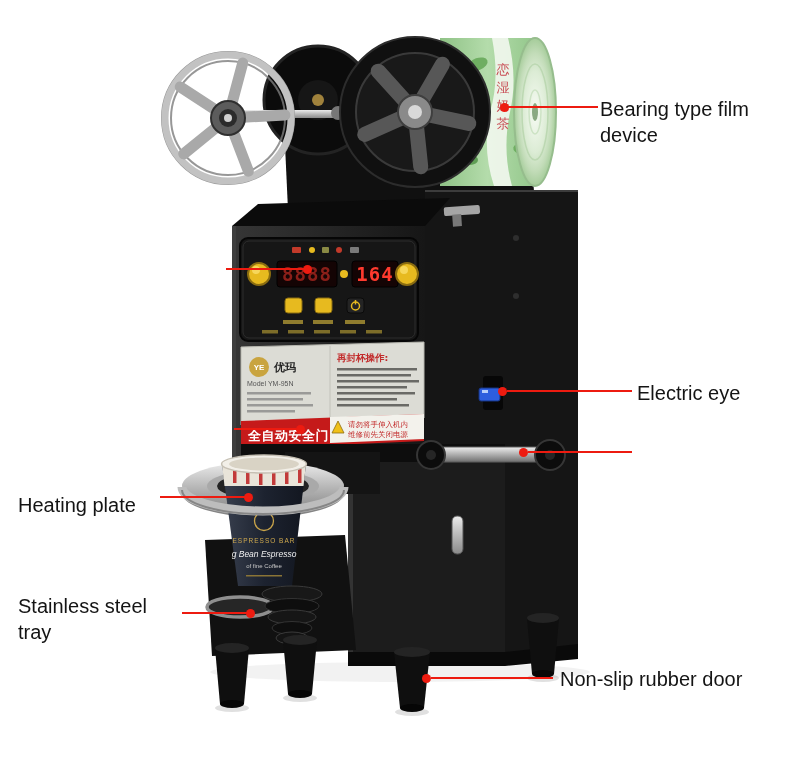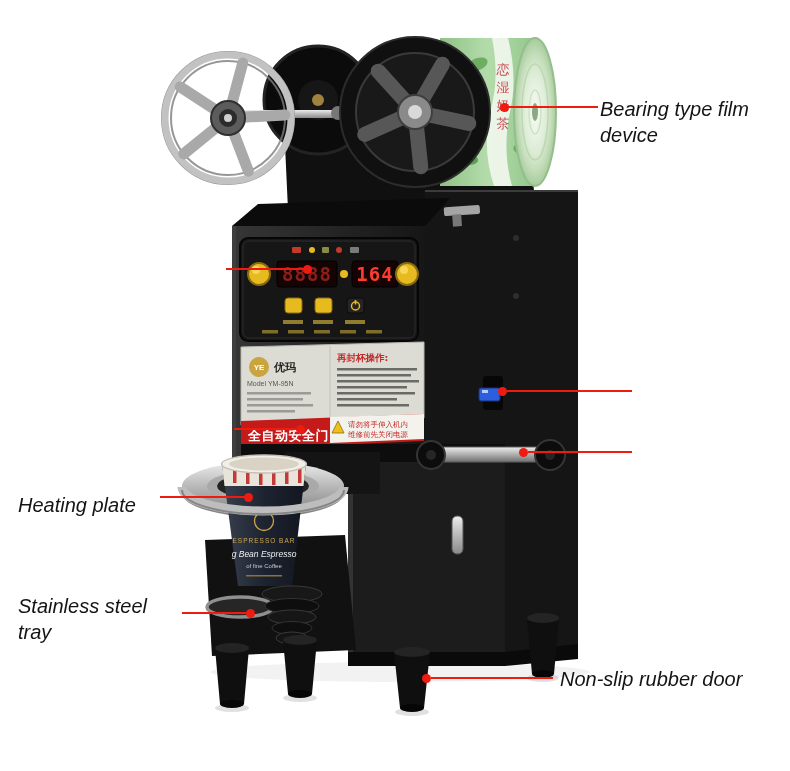--- a/index.html
+++ b/index.html
@@ -1,19 +1,19 @@
 <!DOCTYPE html>
 <html><head>
 <meta charset="utf-8">
 <style>
   html,body{margin:0;padding:0;background:#ffffff;}
   #canvas{position:relative;width:790px;height:771px;background:#ffffff;overflow:hidden;
           font-family:"Liberation Sans",sans-serif;}
   #machine-svg{position:absolute;left:0;top:0;}
-  .callout{position:absolute;font-size:20px;line-height:1.32;color:#141414;font-style:italic;}
+  .callout{position:absolute;font-size:20px;line-height:1.32;color:#141414;}
   .cl-line{position:absolute;height:2px;background:#ed1b10;}
   .cl-dot{position:absolute;width:9px;height:9px;border-radius:50%;background:#ed1b10;}
   .seg{font-family:"DejaVu Sans Mono",monospace;font-weight:bold;font-size:19px;fill:#ff3a2e;letter-spacing:1px;}
   .seg-dim{opacity:.5;}
   .cn{font-family:"DejaVu Sans",sans-serif;}
 </style>
 </head>
 <body>
 
 <div id="canvas">
@@ -306,20 +306,23 @@
 
 <div class="callout" style="left:600px;top:96px;width:185px">
   <span>Bearing type film device</span>
 </div>
 <div class="cl-line" style="left:508px;top:106px;width:90px"></div>
 <div class="cl-dot" style="left:500px;top:103px"></div>
 
 <div class="cl-line" style="left:226px;top:268px;width:78px"></div>
 <div class="cl-dot" style="left:303px;top:265px"></div>
 
+<div class="callout" style="left:637px;top:380px;width:140px">
+  <span>Electric eye</span>
+</div>
 <div class="cl-line" style="left:507px;top:390px;width:125px"></div>
 <div class="cl-dot" style="left:498px;top:387px"></div>
 
 <div class="cl-line" style="left:234px;top:428px;width:63px"></div>
 <div class="cl-dot" style="left:296px;top:425px"></div>
 
 <div class="cl-line" style="left:528px;top:451px;width:104px"></div>
 <div class="cl-dot" style="left:519px;top:448px"></div>
 
 <div class="callout" style="left:18px;top:492px;width:150px">

